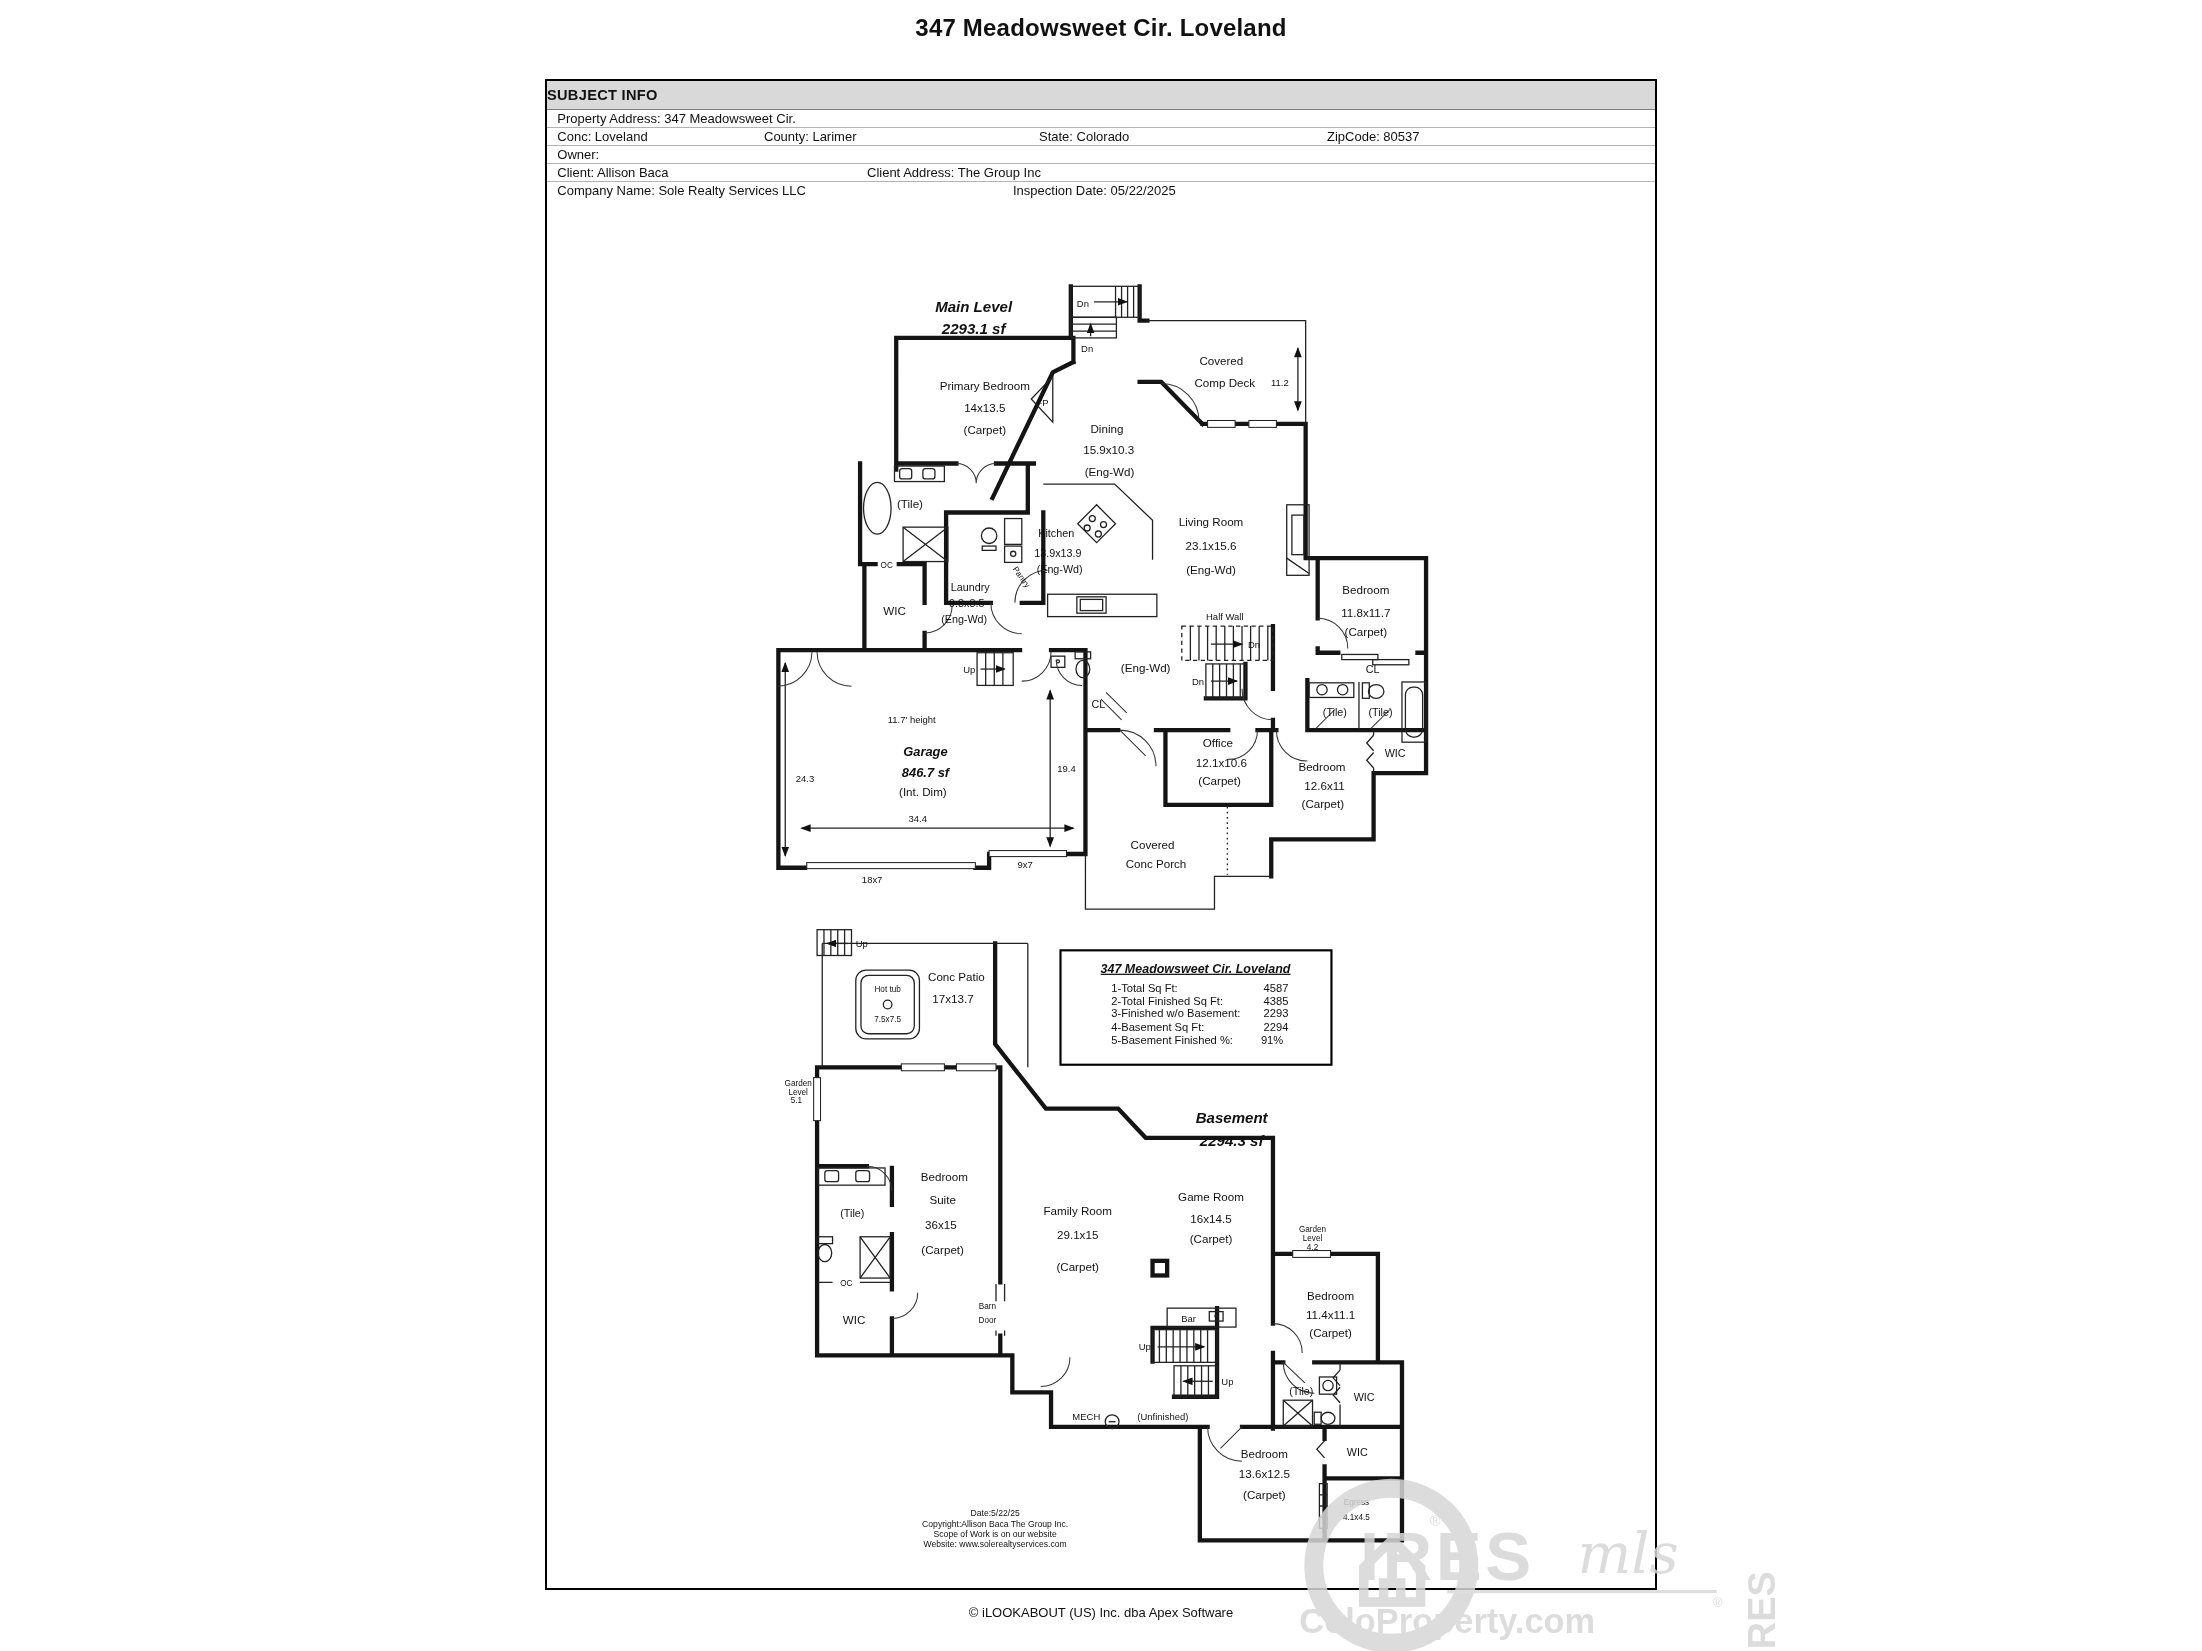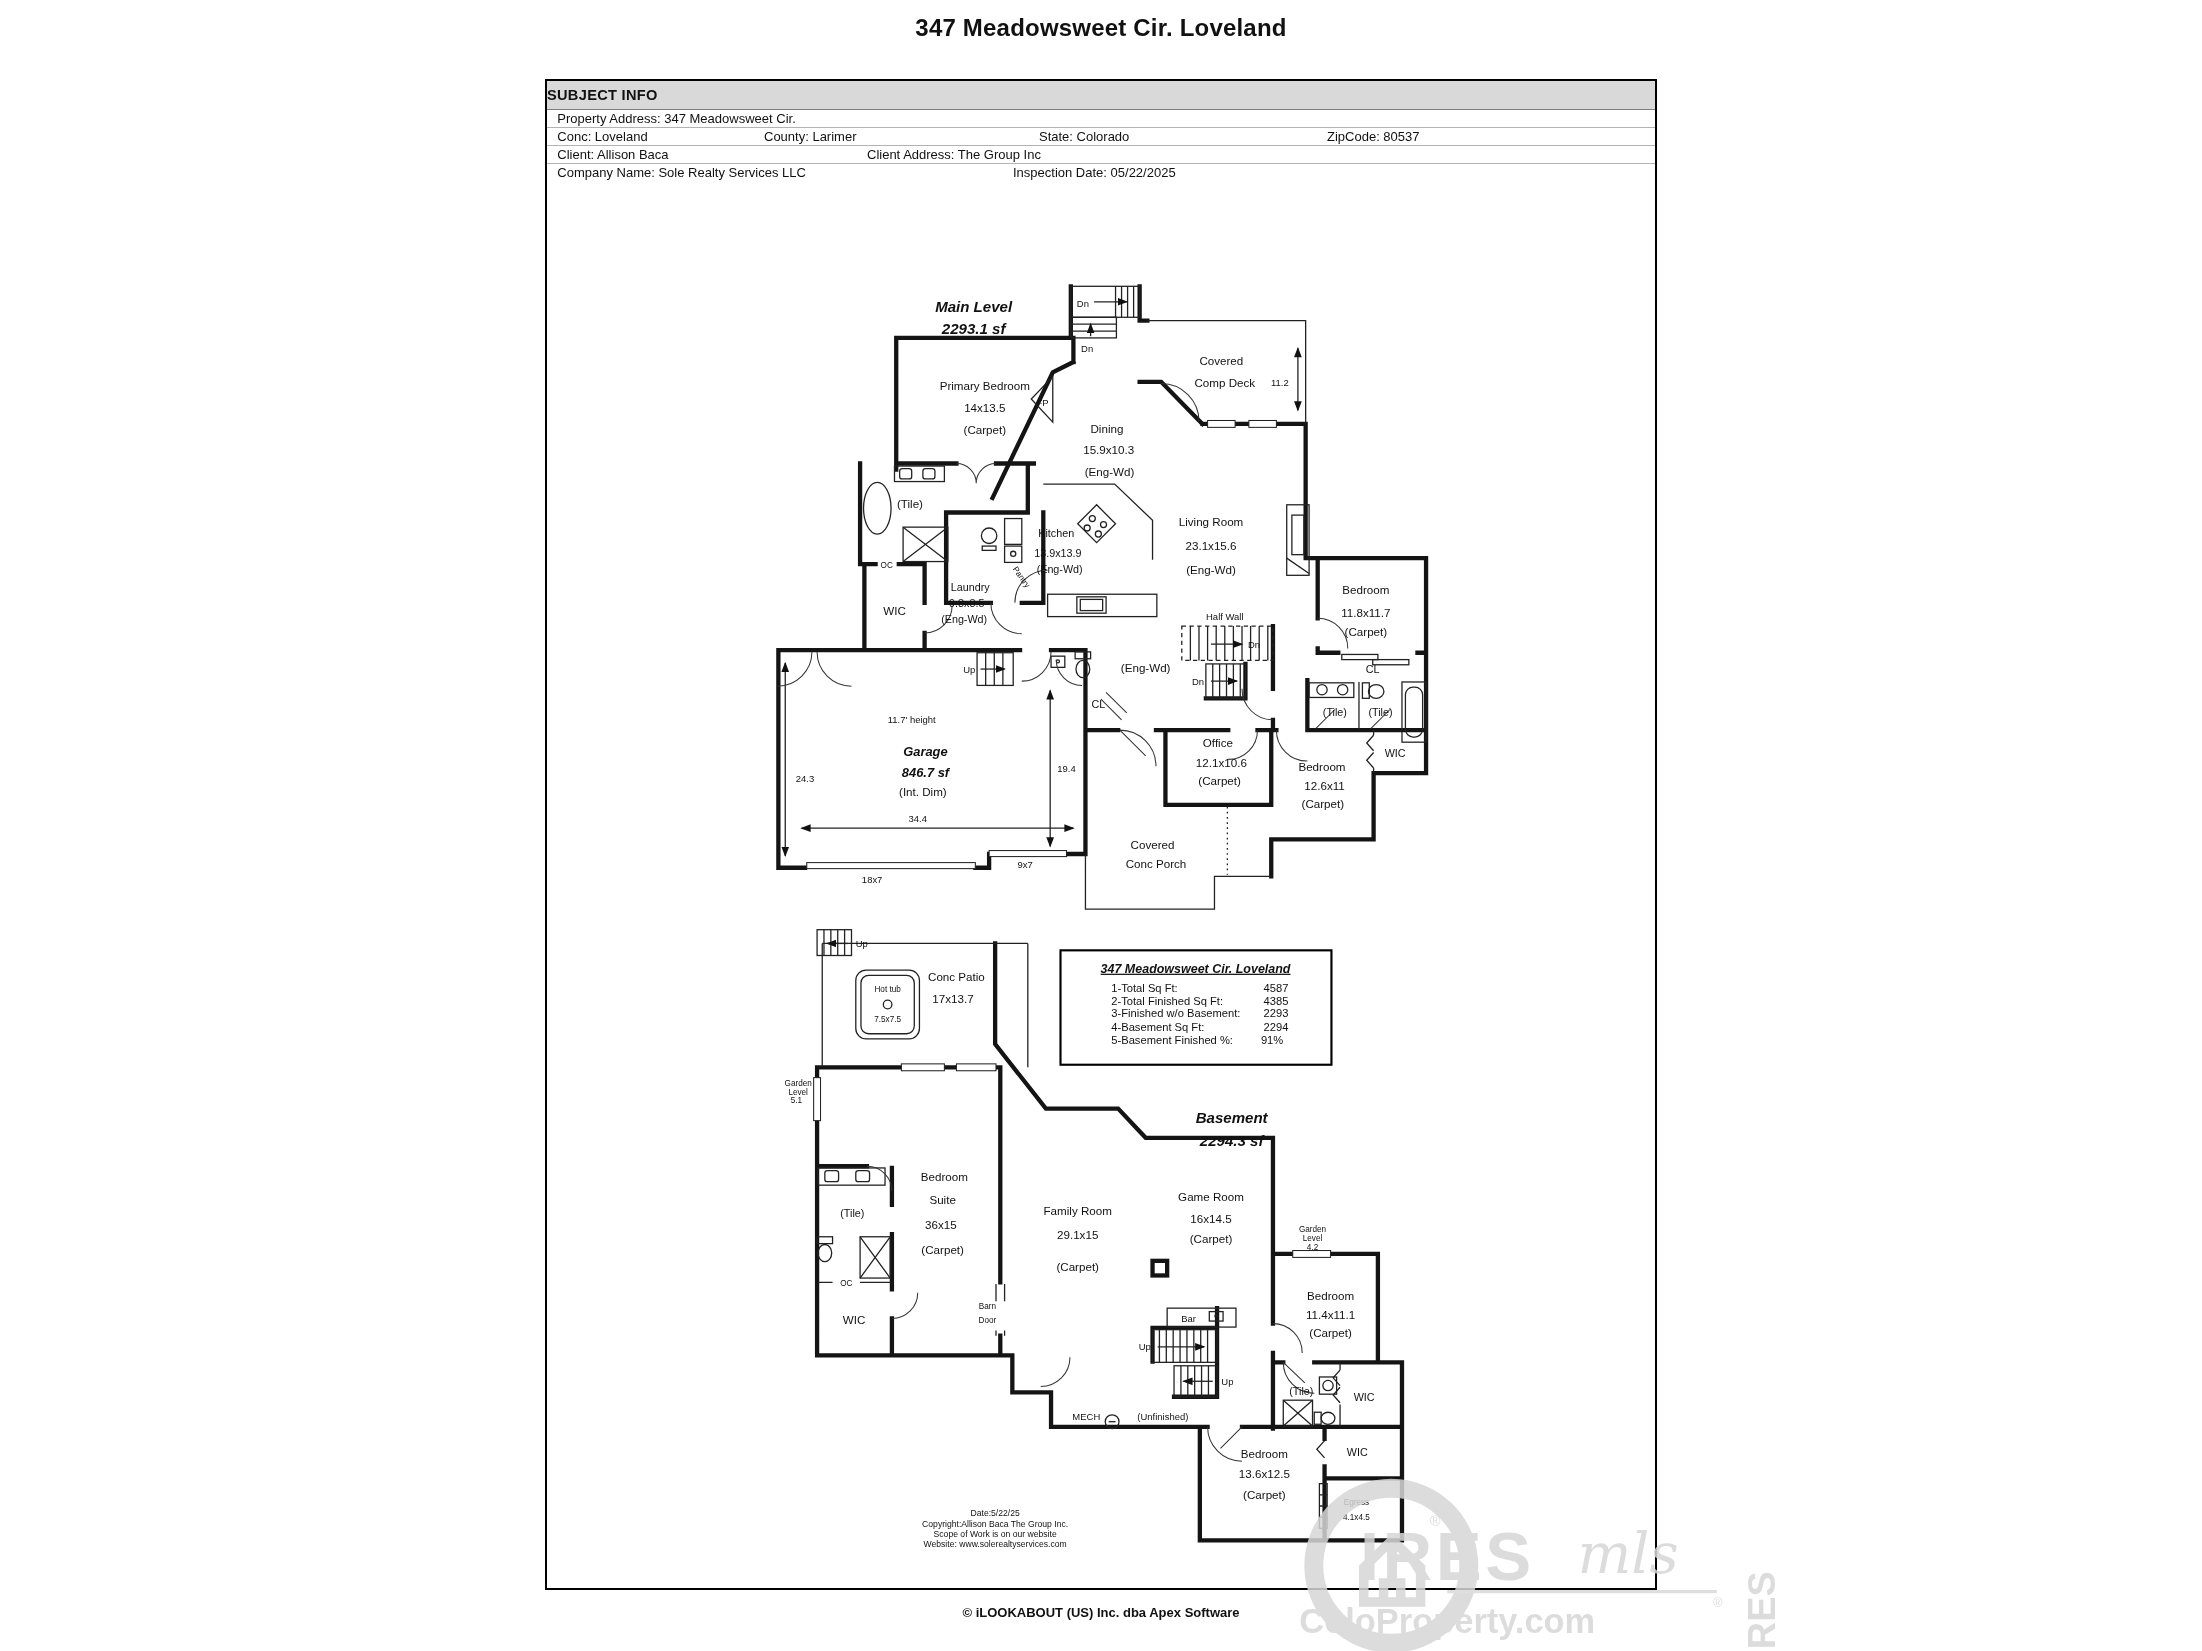--- a/index.html
+++ b/index.html
@@ -8,21 +8,21 @@
   .doc-title{position:absolute;left:545px;top:13.8px;width:1112px;text-align:center;font-size:24px;font-weight:bold;letter-spacing:0.2px;}
   .box{position:absolute;left:545px;top:79px;width:1112px;height:1511px;border:2.6px solid #000;box-sizing:border-box;background:#fff;}
   .bar{height:28px;line-height:28px;background:#d9d9d9;text-align:left;font-size:14.6px;font-weight:bold;border-bottom:1.7px solid #7d7d7d;letter-spacing:0.3px;}
   .bar2{height:31px;line-height:31px;border-top:1.7px solid #7d7d7d;}
   .rows{position:relative;}
   .row{position:relative;height:17px;line-height:17px;font-size:13px;border-bottom:0.9px solid #b3b3b3;}
   .row span{position:absolute;top:0;white-space:nowrap;}
   .row:last-child{border-bottom:none;}
   svg.plan{position:absolute;left:547px;top:243px;z-index:1;}
   svg.wm{position:absolute;left:1263px;top:1471px;z-index:5;opacity:.85;}
-  .footer{position:absolute;left:545px;top:1605px;width:1112px;text-align:center;font-size:13px;font-weight:bold;}
+  .footer{position:absolute;left:545px;top:1605px;width:1112px;text-align:center;font-size:13px;font-weight:normal;}
   
   svg{font-family:"Liberation Sans",sans-serif;}
   .w{stroke:#141414;stroke-width:5;fill:none;stroke-linecap:square;}
   .t{stroke:#222;stroke-width:1.5;fill:none;}
   .d{stroke:#333;stroke-width:1.2;fill:none;}
   .dash{stroke:#222;stroke-width:1.5;fill:none;stroke-dasharray:5 4;}
   .dot{stroke:#222;stroke-width:1.5;fill:none;stroke-dasharray:2 4;}
   .win{fill:#fff;stroke:#222;stroke-width:1.2;}
   .sumbox{fill:#fff;stroke:#000;stroke-width:2.5;}
   text{fill:#111;text-anchor:middle;}
@@ -50,20 +50,23 @@
     <div class="bar">SUBJECT INFO</div>
     <div class="rows">
       <div class="row">
         <span style="left:10.3px">Property Address: 347 Meadowsweet Cir.</span>
       </div>
       <div class="row">
         <span style="left:10.3px">Conc: Loveland</span>
         <span style="left:217px">County: Larimer</span>
         <span style="left:492px">State: Colorado</span>
         <span style="left:780px">ZipCode: 80537</span>
+      </div>
+      <div class="row">
+        <span style="left:10.3px">Owner:</span>
       </div>
       <div class="row">
         <span style="left:10.3px">Client: Allison Baca</span>
         <span style="left:320px">Client Address: The Group Inc</span>
       </div>
       <div class="row">
         <span style="left:10.3px">Company Name: Sole Realty Services LLC</span>
         <span style="left:466px">Inspection Date: 05/22/2025</span>
       </div>
     </div>

